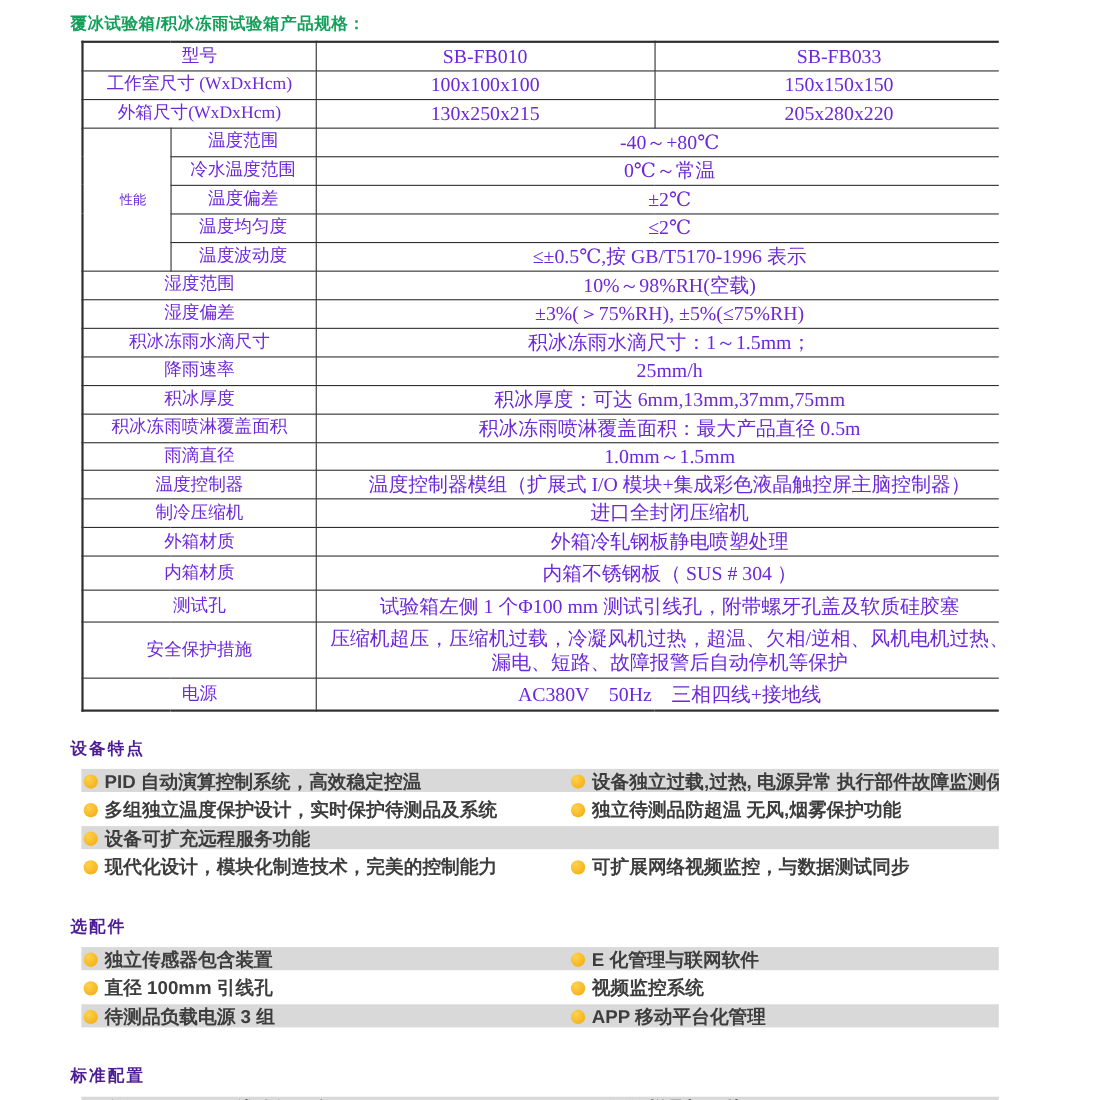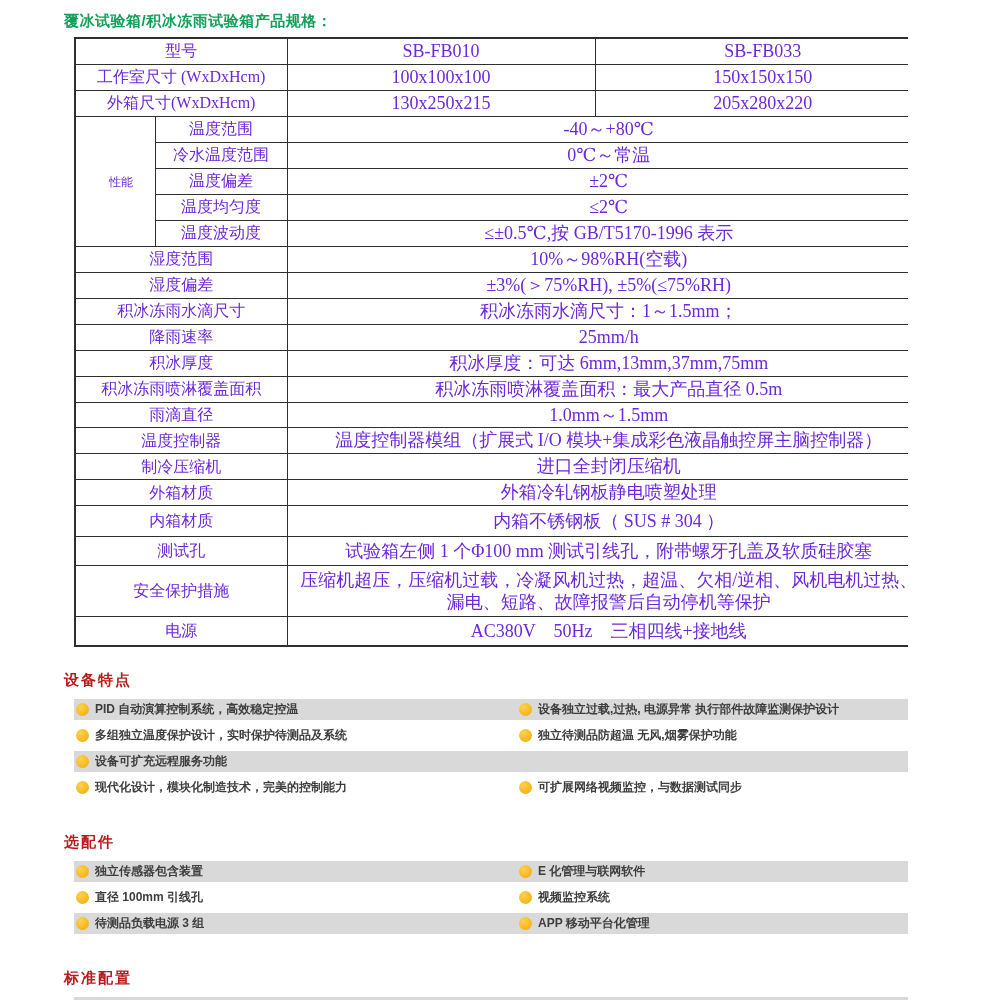--- a/index.html
+++ b/index.html
@@ -13,28 +13,28 @@
   table.spec td{border:1.4px solid #2f2f2f;text-align:center;vertical-align:middle;
     font-size:16px;color:#6d28d9;padding:1px 4px;line-height:1.25;box-sizing:border-box;
     overflow:hidden;white-space:nowrap;}
   table.spec{border:2px solid #2f2f2f;}
   table.spec td.val{font-size:18px;}
   table.spec td.wrap{white-space:normal;}
   tr.h26 td{height:26px;} tr.h22 td{height:22px;} tr.h31 td{height:31px;}
   tr.h29 td{height:29px;} tr.h51 td{height:51px;}
   .vlabel{display:inline-block;width:1.05em;word-break:break-all;line-height:1.5;font-size:12px;}
 
-  .sec-heading{font-size:15px;color:#b91c1c;letter-spacing:2px;margin:0;}
+  .sec-heading{font-size:15px;color:#4c1d95;letter-spacing:2px;margin:0;}
   .feat-area{margin-left:10px;width:858px;}
   .feat-row{display:grid;grid-template-columns:443px 1fr;align-items:center;height:21px;margin-bottom:5px;}
   .feat-row.hl{background:#d9d9d9;}
   .feat-item{display:flex;align-items:center;gap:6px;padding-left:2px;min-width:0;}
   .bullet{width:13px;height:13px;border-radius:50%;flex:0 0 13px;
     background:radial-gradient(circle at 35% 30%,#ffd24a,#f0a80e);}
-  .feat-text{font-size:12px;font-weight:bold;color:#3d3d3d;white-space:nowrap;overflow:hidden;}
+  .feat-text{font-size:17px;font-weight:bold;color:#3d3d3d;white-space:nowrap;overflow:hidden;}
 
   .gap-table-feat{height:24px;} .gap-sec{height:30px;}
   .sec-head-gap{height:9px;}
 </style>
 </head>
 <body>
 
 <div class="page">
 
   <h1 class="doc-title">覆冰试验箱/积冰冻雨试验箱产品规格：</h1>

